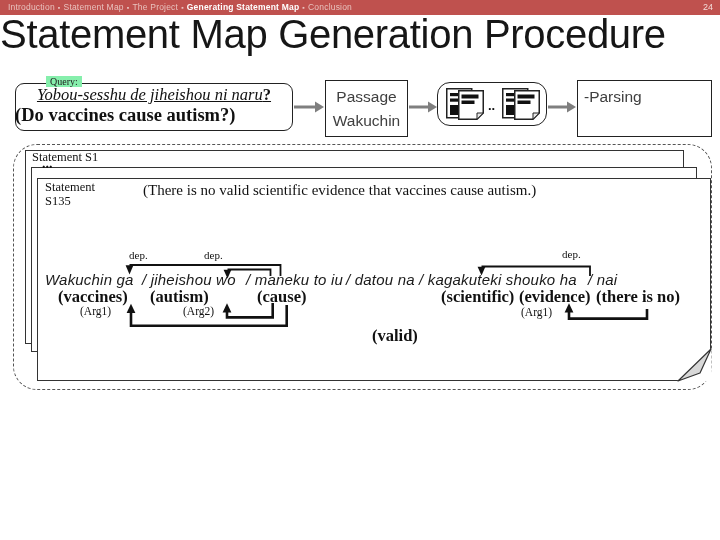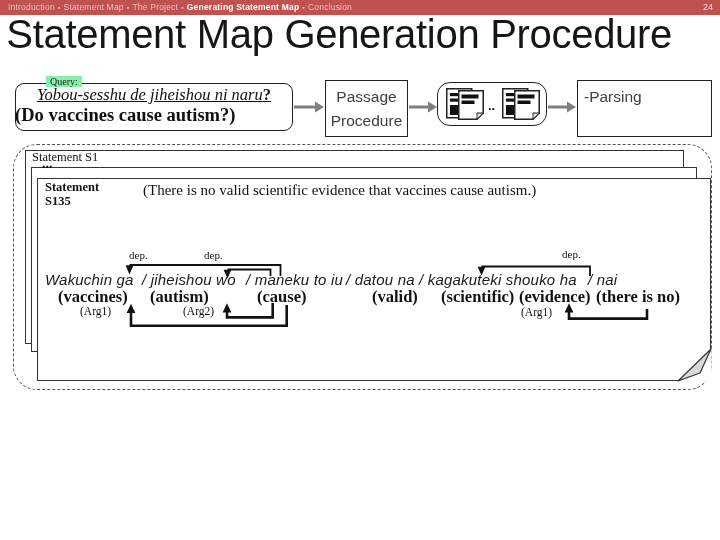--- a/index.html
+++ b/index.html
@@ -9,21 +9,21 @@
   }
   
   #topbar{position:absolute;left:0;top:0;width:720px;height:15px;background:#bf514e;}
   #breadcrumb{position:absolute;left:8px;top:0;height:15px;line-height:15px;
     font-size:8.5px;color:#e9c3bf;white-space:nowrap;letter-spacing:0.2px;}
   #breadcrumb .sep{padding:0 3px;font-size:7px;}
   #breadcrumb .active{color:#ffffff;font-weight:bold;}
   #slide-number{position:absolute;right:7px;top:0;height:24px;line-height:15px;
     font-size:9px;color:#f2dbd8;}
   
-  #title{position:absolute;left:0;top:13px;width:672px;text-align:right;
+  #title{position:absolute;left:0;top:13px;width:672px;text-align:left;
     font-size:40px;letter-spacing:-0.3px;color:#161616;line-height:1.05;}
   
   .box{position:absolute;background:#fff;border:1.5px solid #222;box-sizing:border-box;}
   #query-box{left:15px;top:83px;width:278px;height:48px;border-radius:9px;}
   #query-legend{position:absolute;left:46px;top:76px;background:#86efac;padding:0 4px;
     font-family:"Liberation Serif",serif;font-size:10px;color:#222;z-index:2;}
   #query-jp{position:absolute;left:15px;top:85px;width:278px;text-align:center;
     font-family:"Liberation Serif",serif;font-style:italic;font-size:16.5px;color:#111;
     text-decoration:underline;white-space:nowrap;z-index:2;}
   #query-jp b{font-style:normal;}
@@ -40,31 +40,31 @@
     border:1.3px dashed #555;border-radius:24px;box-sizing:border-box;}
   .sheet{position:absolute;background:#fff;border:1.2px solid #333;box-sizing:border-box;}
   #sheet-back{left:25px;top:150px;width:659px;height:194px;}
   #sheet-mid{left:31px;top:167px;width:666px;height:185px;}
   #sheet-front{left:37px;top:178px;width:674px;height:203px;}
   #stmt-first{position:absolute;left:32px;top:150px;font-family:"Liberation Serif",serif;
     font-size:12.5px;color:#111;z-index:3;}
   #stmt-ellipsis{position:absolute;left:42px;top:156px;font-family:"Liberation Serif",serif;
     font-weight:bold;font-size:14px;color:#111;z-index:4;}
   #stmt-last{position:absolute;left:45px;top:180px;font-family:"Liberation Serif",serif;
-    font-size:12.5px;line-height:14px;color:#111;z-index:5;font-weight:bold;}
+    font-size:12.5px;line-height:14px;color:#111;z-index:5;}
   #translation{position:absolute;left:143px;top:182px;font-family:"Liberation Serif",serif;
     font-size:15px;color:#111;z-index:5;}
   
   .seg{position:absolute;top:271px;font-style:italic;font-size:15px;color:#1a1a1a;
     white-space:nowrap;z-index:5;letter-spacing:0.2px;}
   #seg0{left:45px;} #seg1{left:142px;} #seg2{left:246px;}
   #seg3{left:346px;} #seg4{left:419px;} #seg5{left:588px;}
   .gloss{position:absolute;top:287px;font-family:"Liberation Serif",serif;font-weight:bold;
     font-size:16.5px;color:#111;white-space:nowrap;z-index:5;}
-  #g0{left:58px;} #g1{left:150px;} #g2{left:257px;} #g3{left:372px;}
+  #g0{left:58px;} #g1{left:150px;} #g2{left:257px;} #g3{left:372px;margin-top:39px;}
   #g4{left:441px;} #g5{left:519px;} #g6{left:596px;}
   .arg{position:absolute;font-family:"Liberation Serif",serif;font-size:11.5px;color:#111;
     white-space:nowrap;z-index:5;}
   #arg0{left:80px;top:305px;} #arg1{left:183px;top:305px;} #arg2{left:521px;top:306px;}
   .dep{position:absolute;font-family:"Liberation Serif",serif;font-size:11px;color:#111;
     white-space:nowrap;z-index:5;}
   #dep0{left:129px;top:249px;} #dep1{left:204px;top:249px;} #dep2{left:562px;top:248px;}
   
   #overlay{position:absolute;left:0;top:0;width:720px;height:540px;z-index:8;pointer-events:none;}
   #dogear{position:absolute;left:669px;top:339px;z-index:6;pointer-events:none;}
@@ -83,21 +83,21 @@
 
   <div id="title">Statement Map Generation Procedure</div>
 
   <div id="query-box" class="box"></div>
   <div id="query-legend">Query:</div>
   <div id="query-jp"><span>Yobou-sesshu de jiheishou ni naru</span><b>?</b></div>
   <div id="query-en">(Do vaccines cause autism?)</div>
 
   <div id="passage-box" class="box">
     <div>Passage</div>
-    <div>Procedure</div>
+    <div>Wakuchin</div>
   </div>
 
   <div id="docs-box" class="box">
     <svg width="110" height="44" viewBox="0 0 110 44">
       <g transform="translate(8,5)">
         <rect x="0.75" y="0.75" width="25" height="29" fill="#fff" stroke="#222" stroke-width="1.5"></rect>
         <rect x="4" y="5" width="12" height="3.2" fill="#111"></rect>
         <rect x="4" y="10.5" width="15" height="3.2" fill="#111"></rect>
         <rect x="4" y="17" width="9" height="10" fill="#111"></rect>
         <g transform="translate(12,2)">

